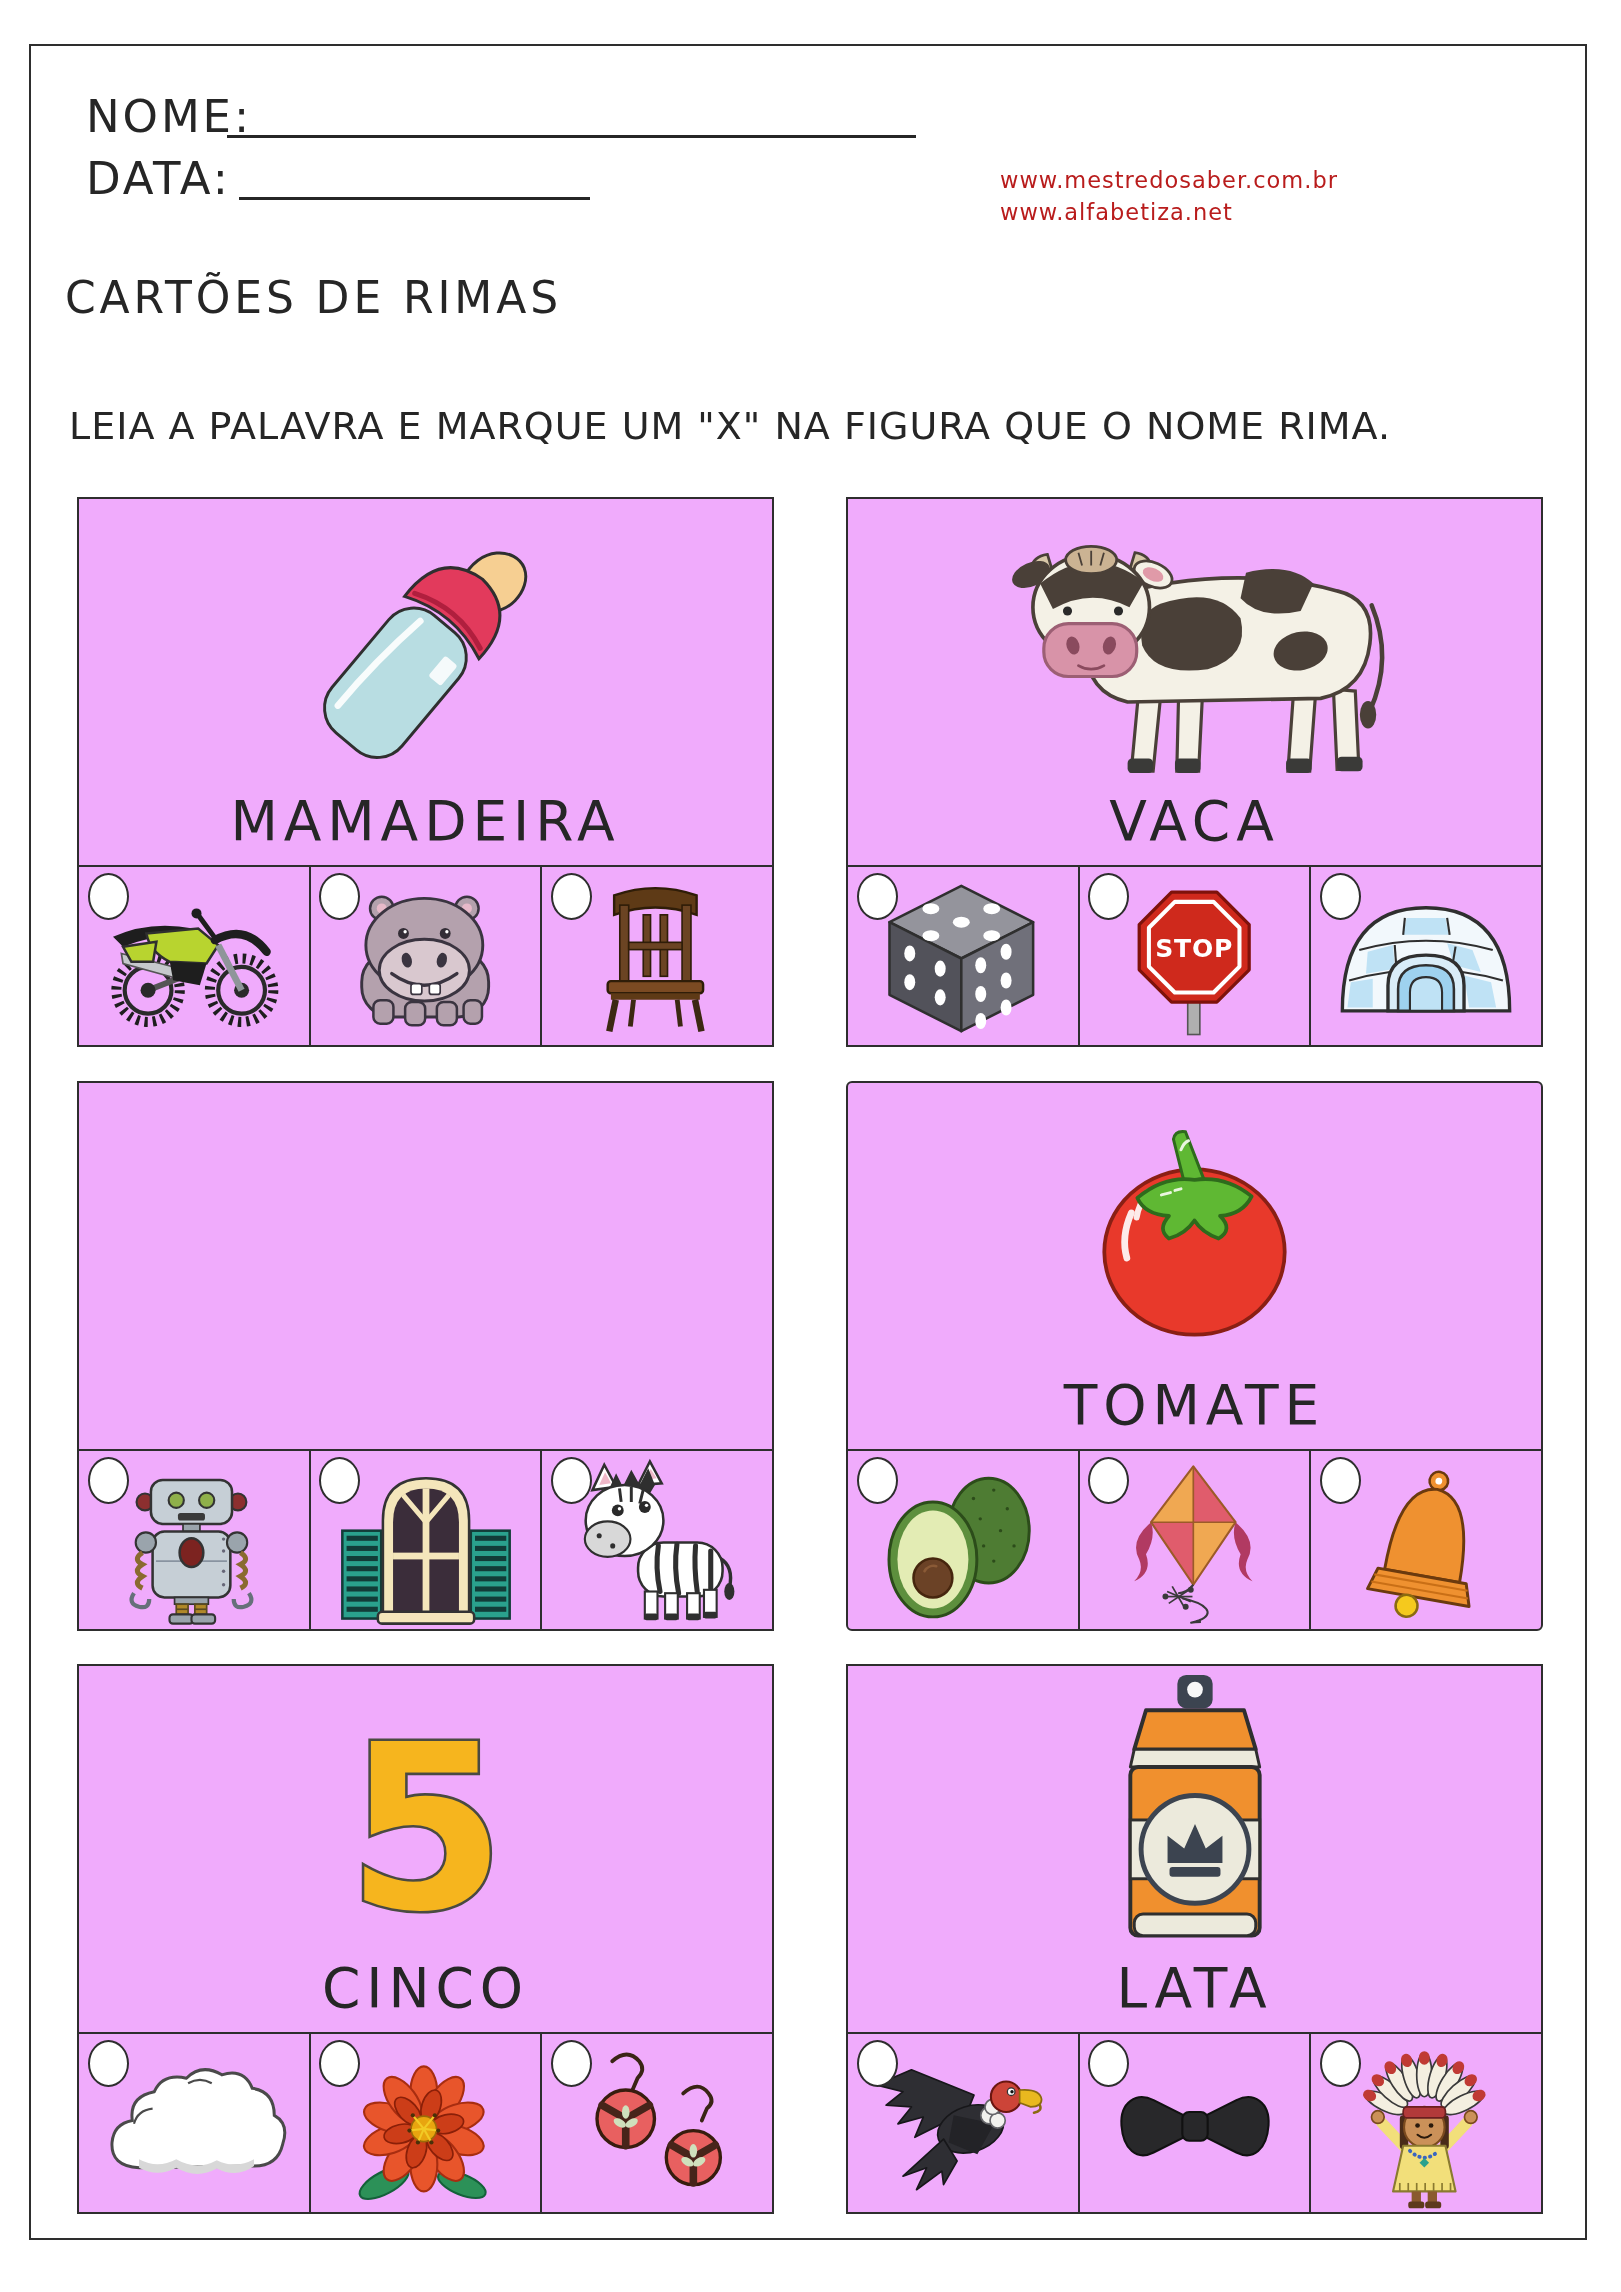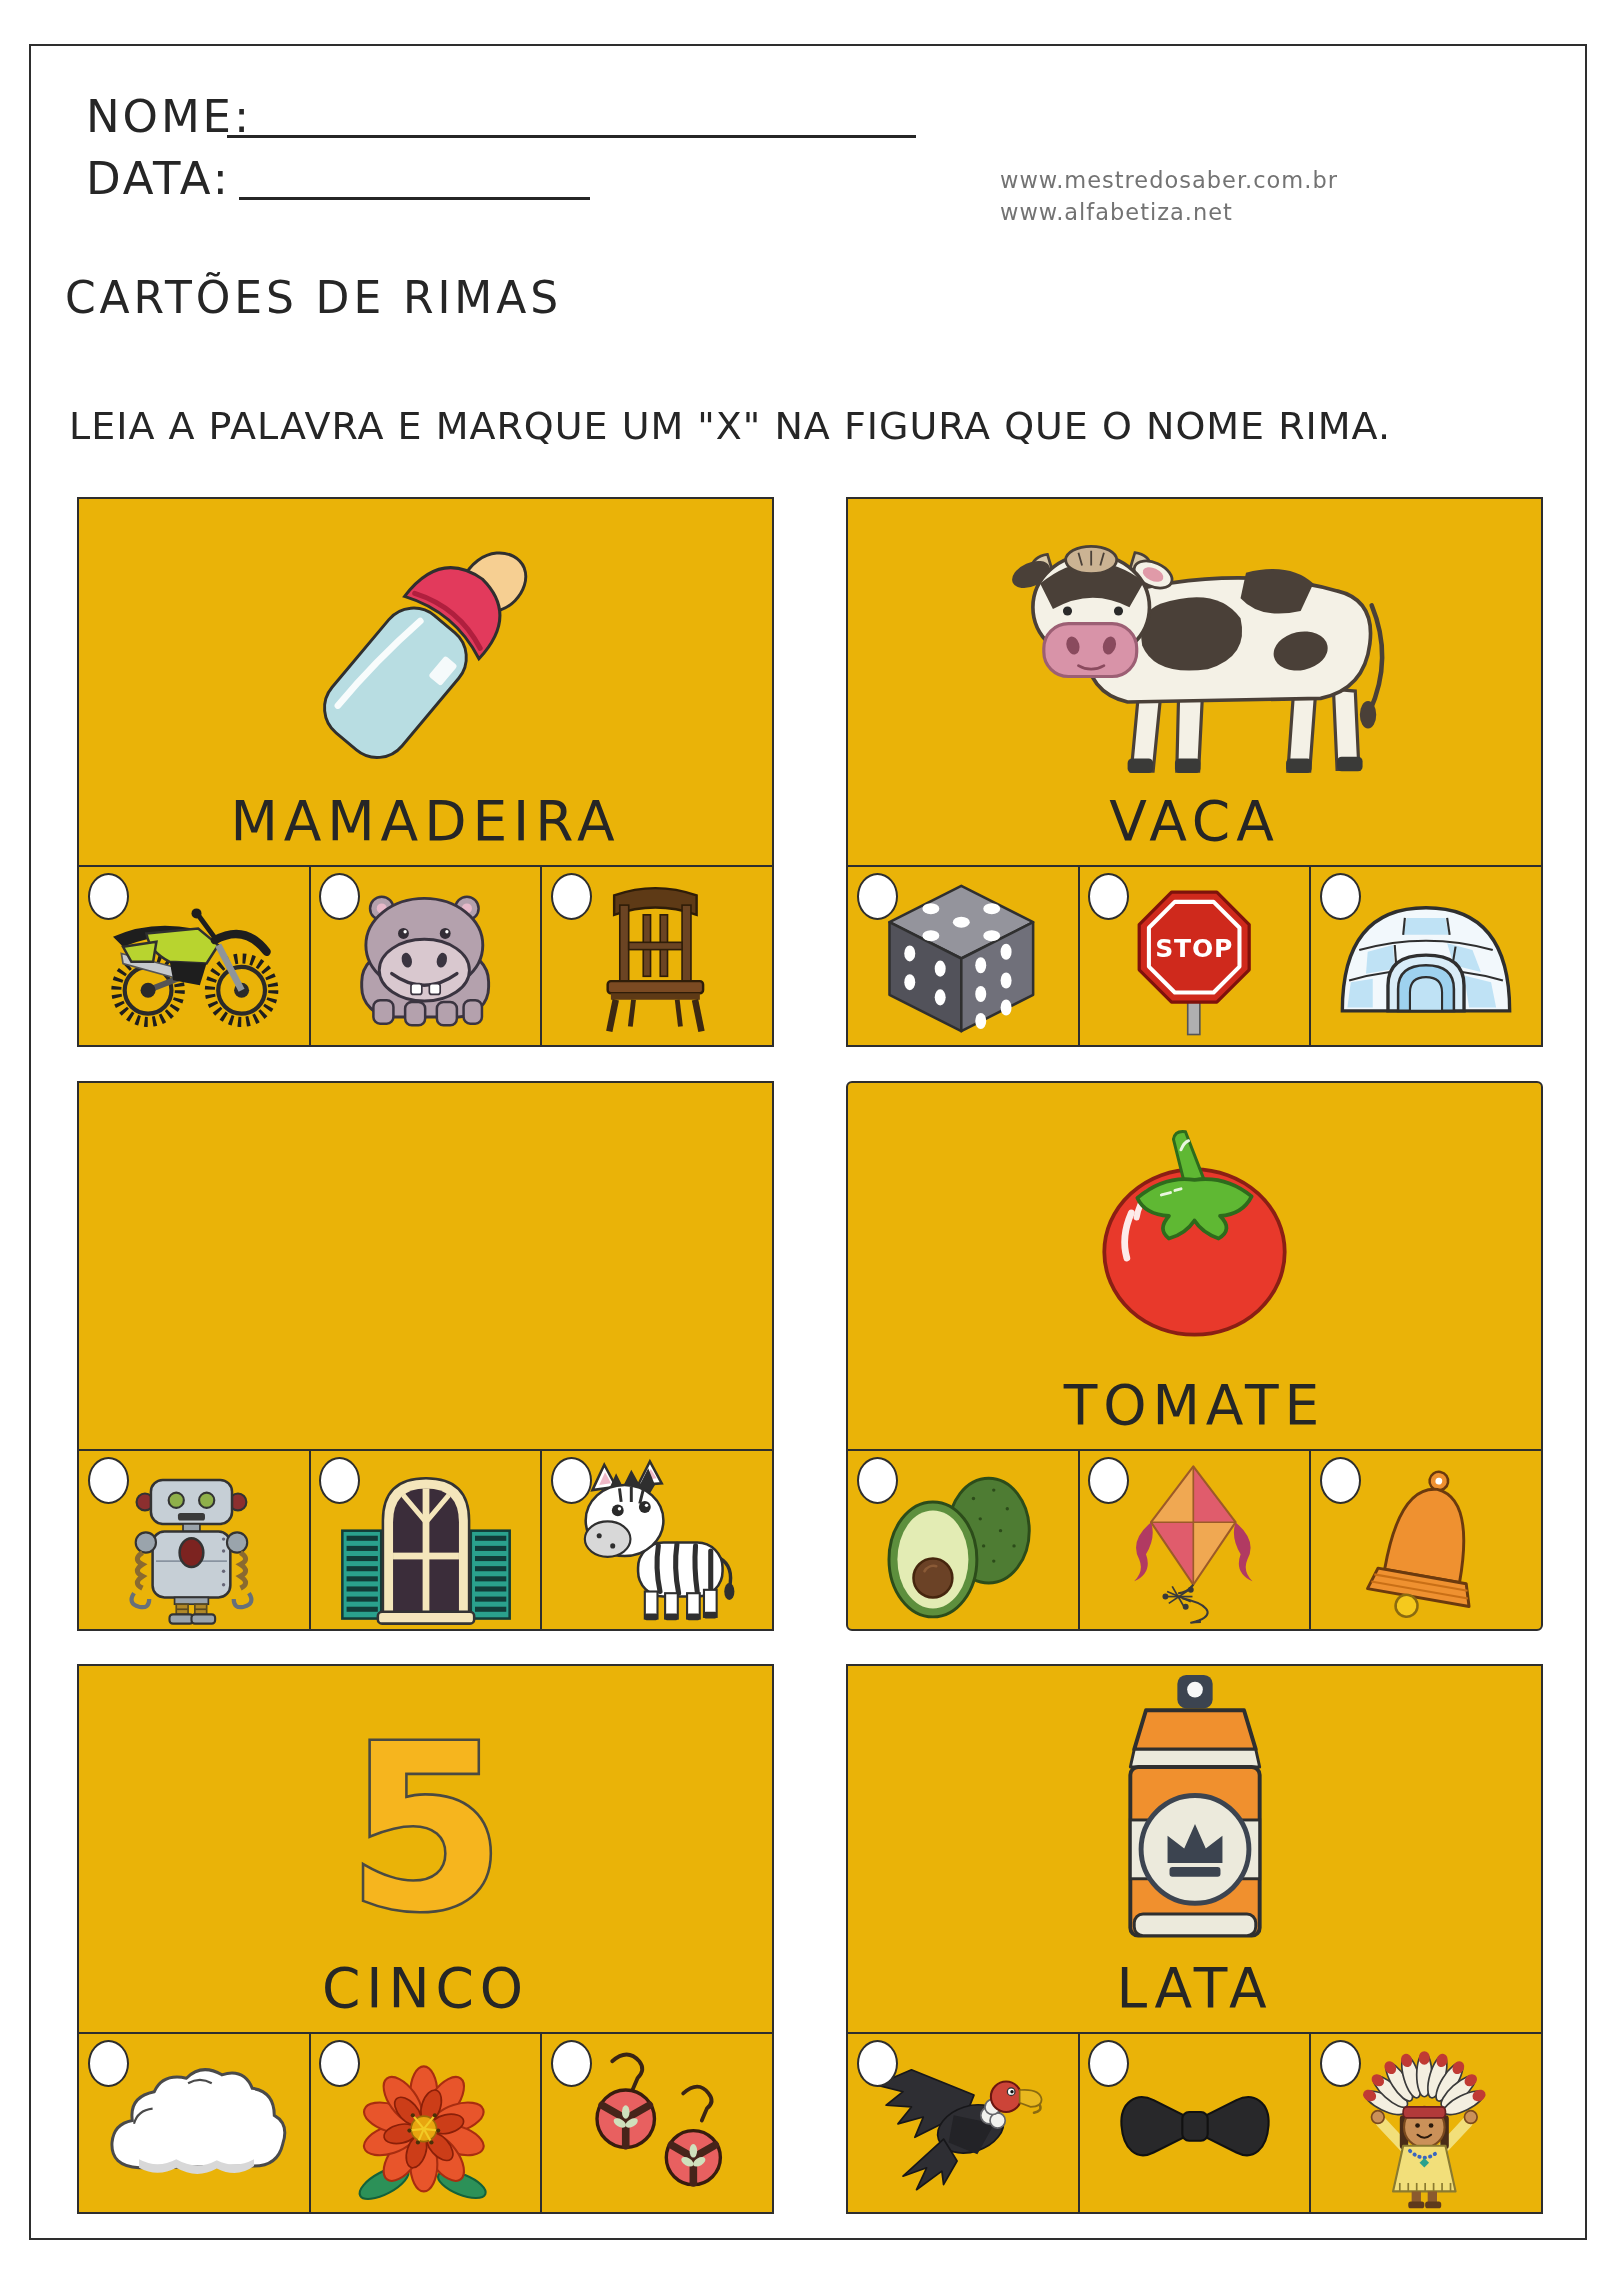--- a/index.html
+++ b/index.html
@@ -8,26 +8,26 @@
     font-family:"DejaVu Sans","Liberation Sans",sans-serif;color:#2b2b2b;
     overflow:hidden;
   }
   .abs{position:absolute;}
   .frame{
     left:29px;top:44px;width:1554px;height:2192px;
     border:2.9px solid #2e2e2e;background:#ffffff;
   }
   .hdr-label{font-size:45px;letter-spacing:2.9px;color:#262626;}
   .hline{border-top:3.9px solid #262626;height:0;}
-  .url{font-size:22.5px;color:#737373;letter-spacing:1px;}
+  .url{font-size:22.5px;color:#b91c1c;letter-spacing:1px;}
   .title{font-size:44px;font-weight:normal;letter-spacing:3.9px;color:#262626;}
   .instruction{font-size:38px;letter-spacing:1px;color:#262626;white-space:nowrap;}
   .card{
     position:absolute;width:697px;height:550px;border:2.9px solid #2e2e2e;
-    box-sizing:border-box;background:#eab308;
+    box-sizing:border-box;background:#f0abfc;
   }
   .word-area{position:absolute;left:0;top:0;right:0;height:366px;}
   .main-img{position:absolute;left:0;top:5.9px;right:0;bottom:67px;display:flex;align-items:center;justify-content:center;}
   .word{
     position:absolute;left:0;right:0;bottom:11.8px;text-align:center;
     font-size:55px;letter-spacing:5.9px;color:#262626;
   }
   .options{
     position:absolute;left:0;right:0;bottom:0;height:178px;
     border-top:2.9px solid #2e2e2e;display:flex;justify-content:space-between;

